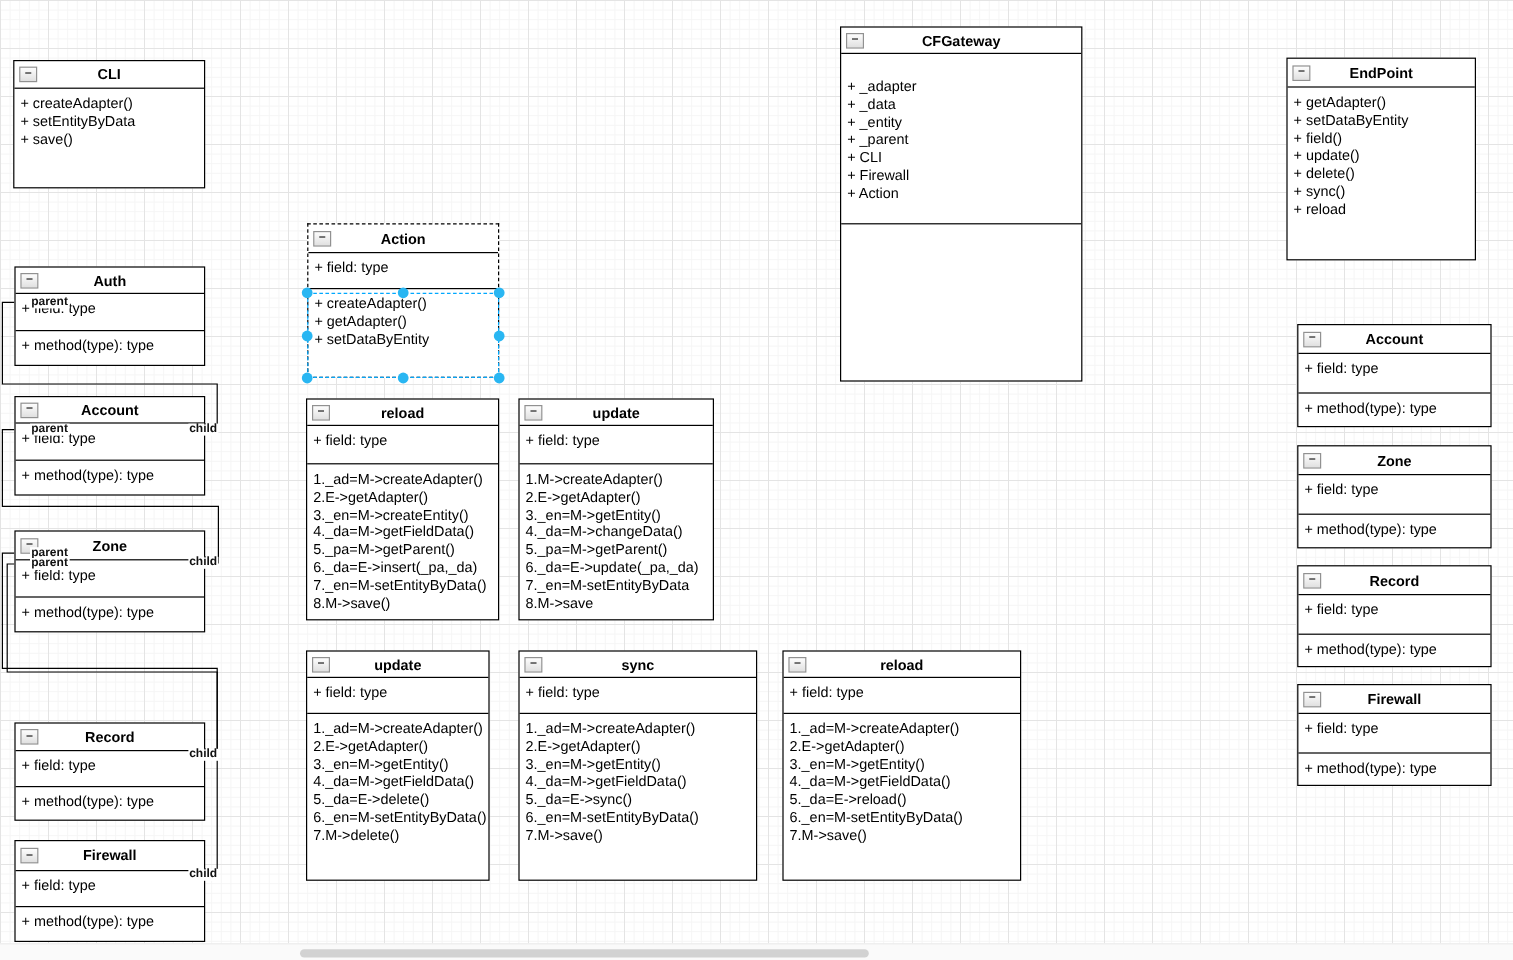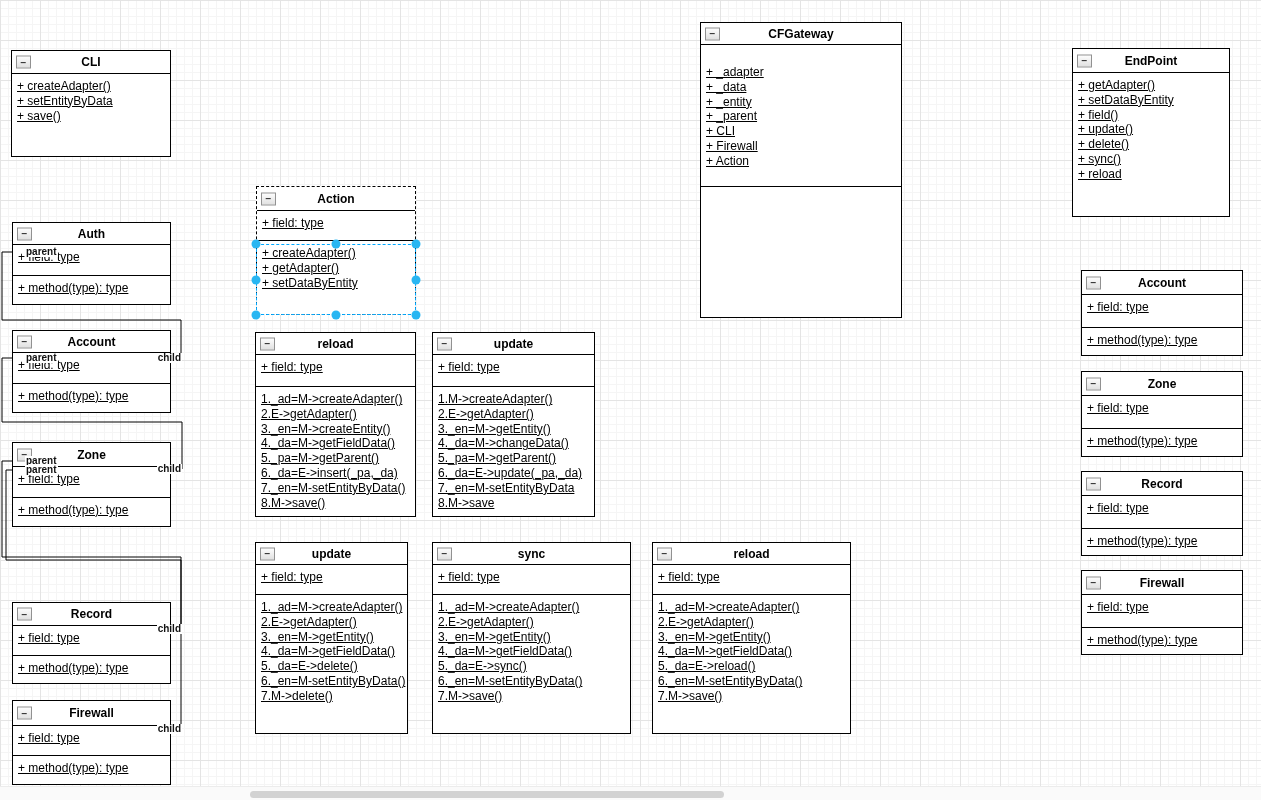--- a/index.html
+++ b/index.html
@@ -33,21 +33,21 @@
   }
   .collapse-icon{
     position:absolute;left:4px;top:50%;transform:translateY(-50%);
     width:15px;height:13px;box-sizing:border-box;
     border:1px solid #919191;background:linear-gradient(#fdfdfd,#e0e0e0);
     font-size:10px;line-height:10px;color:#333;
     display:flex;align-items:center;justify-content:center;
   }
   .compartment{
     flex:none;box-sizing:border-box;padding:5px 2px 0 5px;
-    line-height:14.8px;white-space:pre;overflow:hidden;text-decoration:underline;
+    line-height:14.8px;white-space:pre;overflow:hidden;
   }
   .compartment.fields{border-bottom:1px solid #000;}
   .compartment.methods{flex:1;}
 
   .edge-label{
     position:absolute;transform:translateY(-50%);
     background:#fff;font-size:10px;font-weight:bold;color:#111;
     padding:0 1px;line-height:10px;white-space:nowrap;
   }
 

